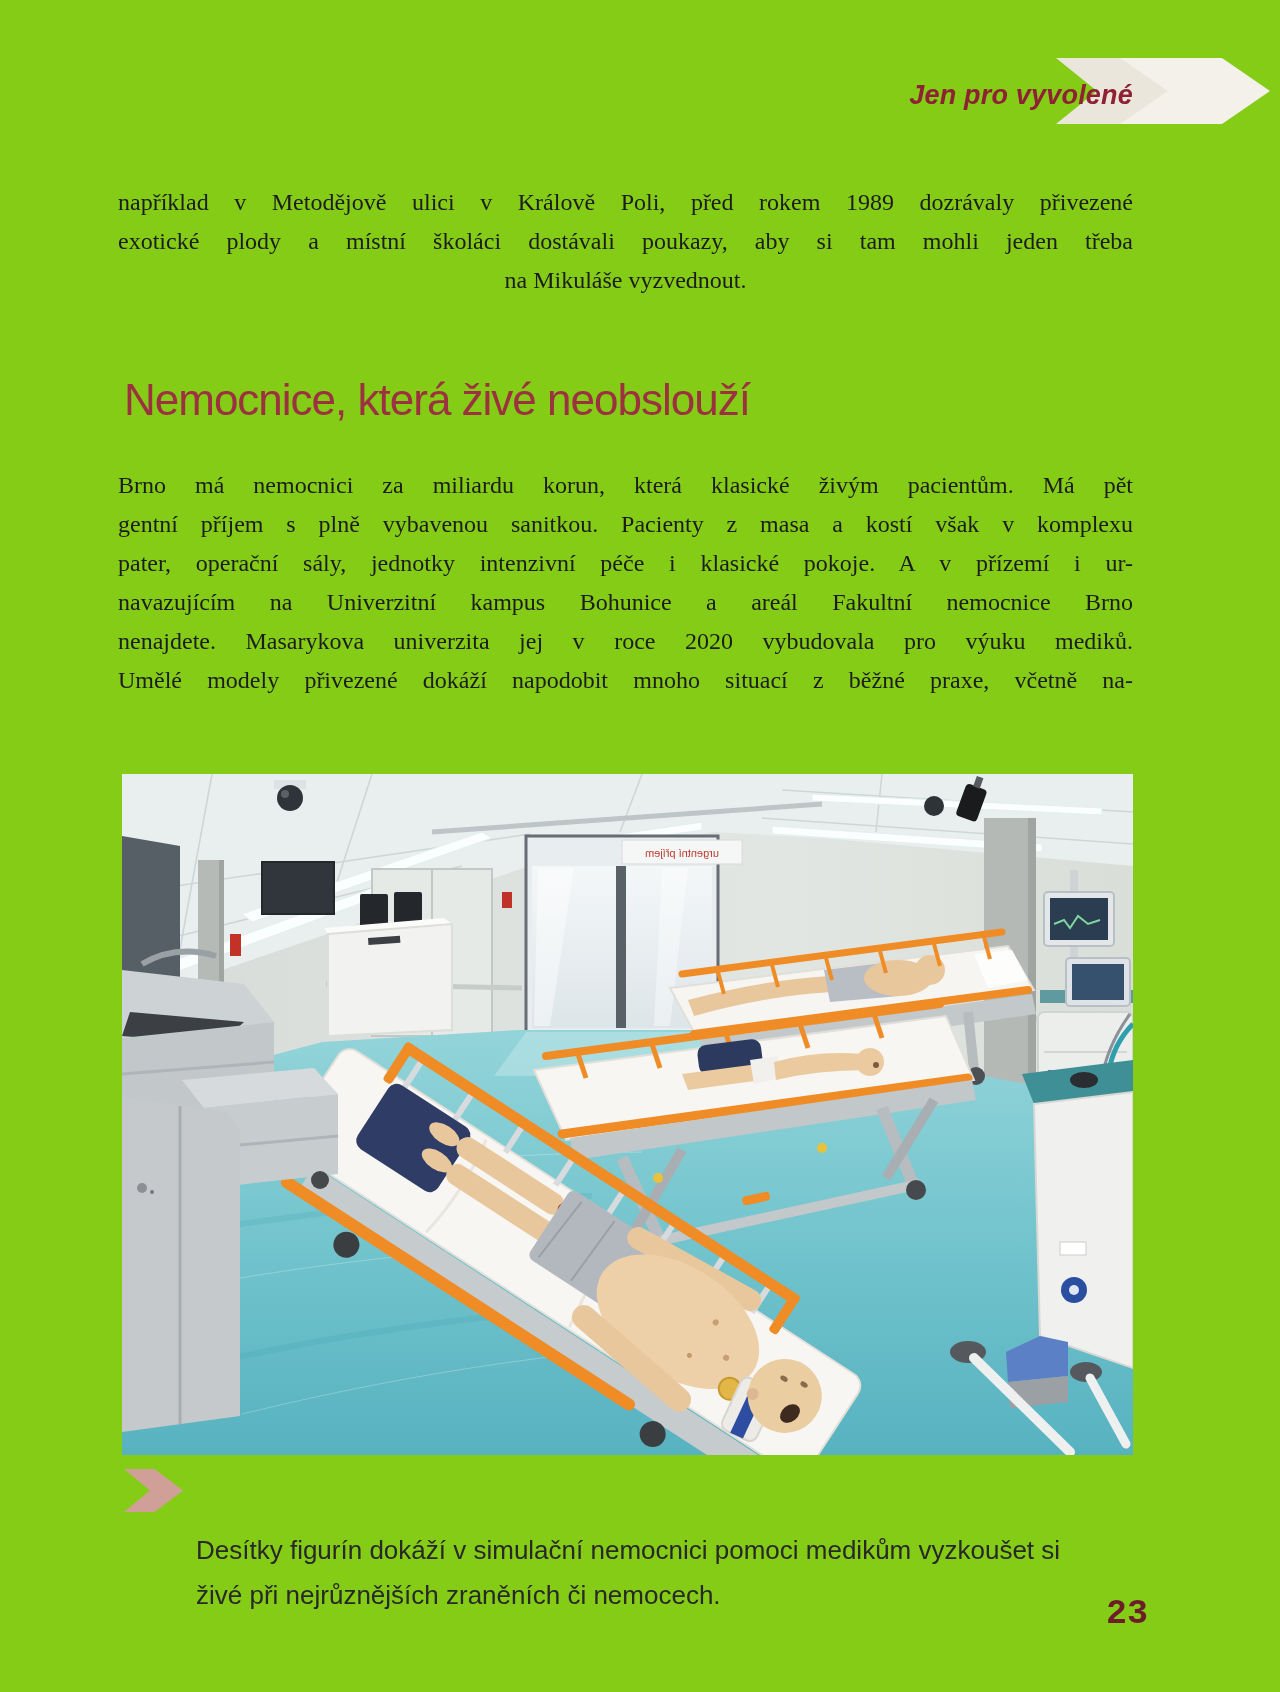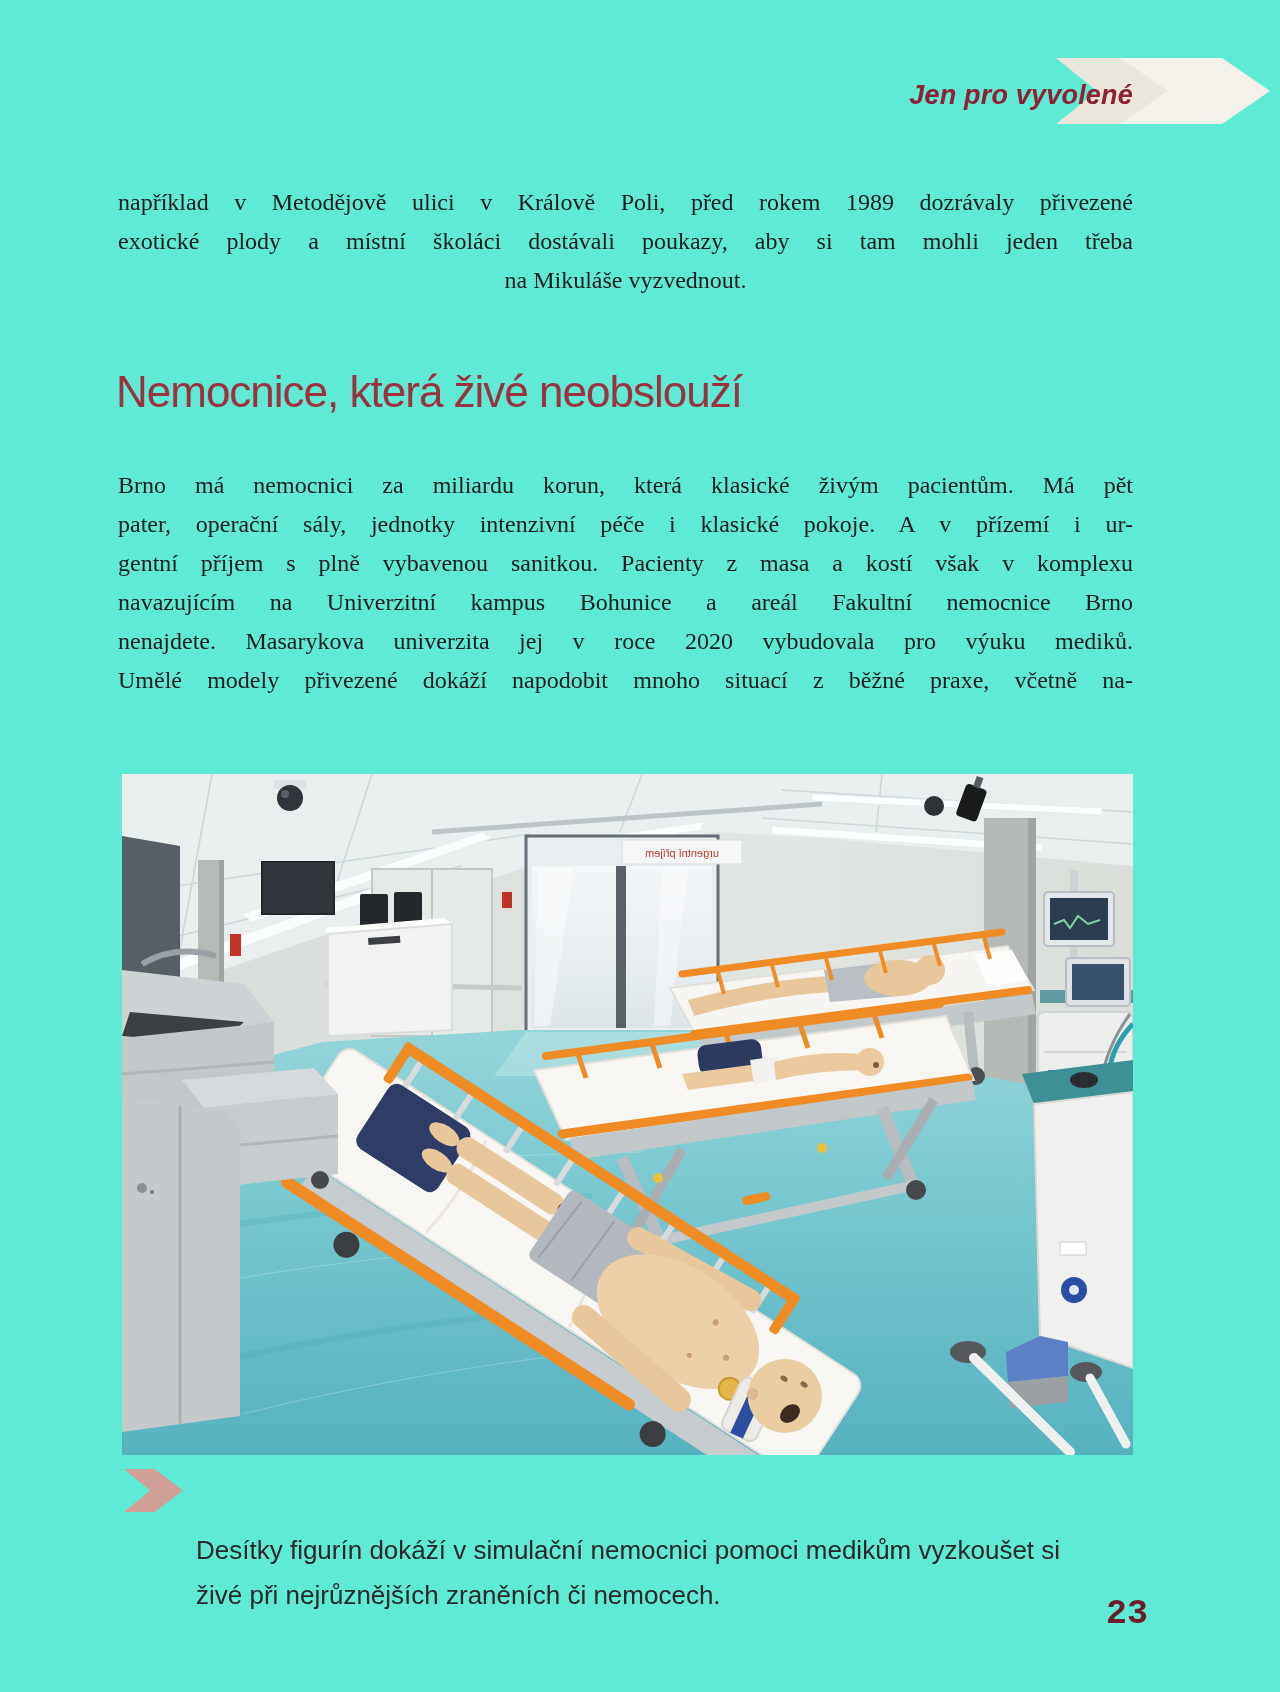--- a/index.html
+++ b/index.html
@@ -1,37 +1,37 @@
 <!DOCTYPE html>
 <html lang="cs"><head>
 <meta charset="utf-8">
 <style>
   html,body{margin:0;padding:0;background:#ffffff;}
   .page{
-    position:relative;width:1280px;height:1692px;background:#5eead4;overflow:hidden;
+    position:relative;width:1280px;height:1692px;background:#84cc16;overflow:hidden;
     font-family:"Liberation Serif",serif;color:#1c1c1c;
   }
   
   .chev{position:absolute;top:58px;height:66px;
         clip-path:polygon(0 0,68% 0,100% 50%,68% 100%,0 100%,32% 50%);}
   .chev-back{left:1056px;width:128px;background:#ebe6db;}
   .chev-front{left:1120px;width:150px;background:#f4f1ea;}
   .running-head-text{
     position:absolute;top:80px;right:147px;z-index:2;
     font-family:"Liberation Sans",sans-serif;font-style:italic;font-weight:bold;
     font-size:27px;color:#8e2133;letter-spacing:.2px;
   }
   
   .para{position:absolute;left:118px;width:1015px;font-size:24px;line-height:39px;}
   .para .bline{text-align:justify;text-align-last:justify;}
   .para .bline.last{text-align:center;text-align-last:auto;}
   .para1{top:183px;}
   .para2{top:466px;}
   .section-heading{
-    position:absolute;left:116px;top:368px;margin:0;
+    position:absolute;left:116px;top:368px;margin:8px;
     font-family:"Liberation Sans",sans-serif;font-weight:normal;
     font-size:44px;letter-spacing:-1px;color:#9c3140;line-height:48px;
   }
   
   .photo{position:absolute;left:122px;top:774px;width:1011px;height:681px;margin:0;
          overflow:hidden;background:#cfe9ea;}
   .photo svg{display:block;width:100%;height:100%;}
   
   .caption-arrow{position:absolute;left:124px;top:1469px;width:59px;height:43px;background:#cf9f98;
         clip-path:polygon(0 0,52% 0,100% 50%,52% 100%,0 100%,44% 50%);}
@@ -56,22 +56,22 @@
   <div class="para para1">
     <div class="bline">například v Metodějově ulici v Králově Poli, před rokem 1989 dozrávaly přivezené</div>
     <div class="bline">exotické plody a místní školáci dostávali poukazy, aby si tam mohli jeden třeba</div>
     <div class="bline last">na Mikuláše vyzvednout.</div>
   </div>
 
   <h1 class="section-heading">Nemocnice, která živé neobslouží</h1>
 
   <div class="para para2">
     <div class="bline">Brno má nemocnici za miliardu korun, která klasické živým pacientům. Má pět</div>
+    <div class="bline">gentní příjem s plně vybavenou sanitkou. Pacienty z masa a kostí však v komplexu</div>
     <div class="bline">pater, operační sály, jednotky intenzivní péče i klasické pokoje. A v přízemí i ur-</div>
-    <div class="bline">gentní příjem s plně vybavenou sanitkou. Pacienty z masa a kostí však v komplexu</div>
     <div class="bline">navazujícím na Univerzitní kampus Bohunice a areál Fakultní nemocnice Brno</div>
     <div class="bline">nenajdete. Masarykova univerzita jej v roce 2020 vybudovala pro výuku mediků.</div>
     <div class="bline">Umělé modely přivezené dokáží napodobit mnoho situací z běžné praxe, včetně na-</div>
   </div>
 
   <figure class="photo">
     <svg viewBox="0 0 1011 681" preserveAspectRatio="none">
       <defs>
         <linearGradient id="floorG" x1="0" y1="0" x2="0" y2="1">
           <stop offset="0" stop-color="#93d4d9"></stop>

